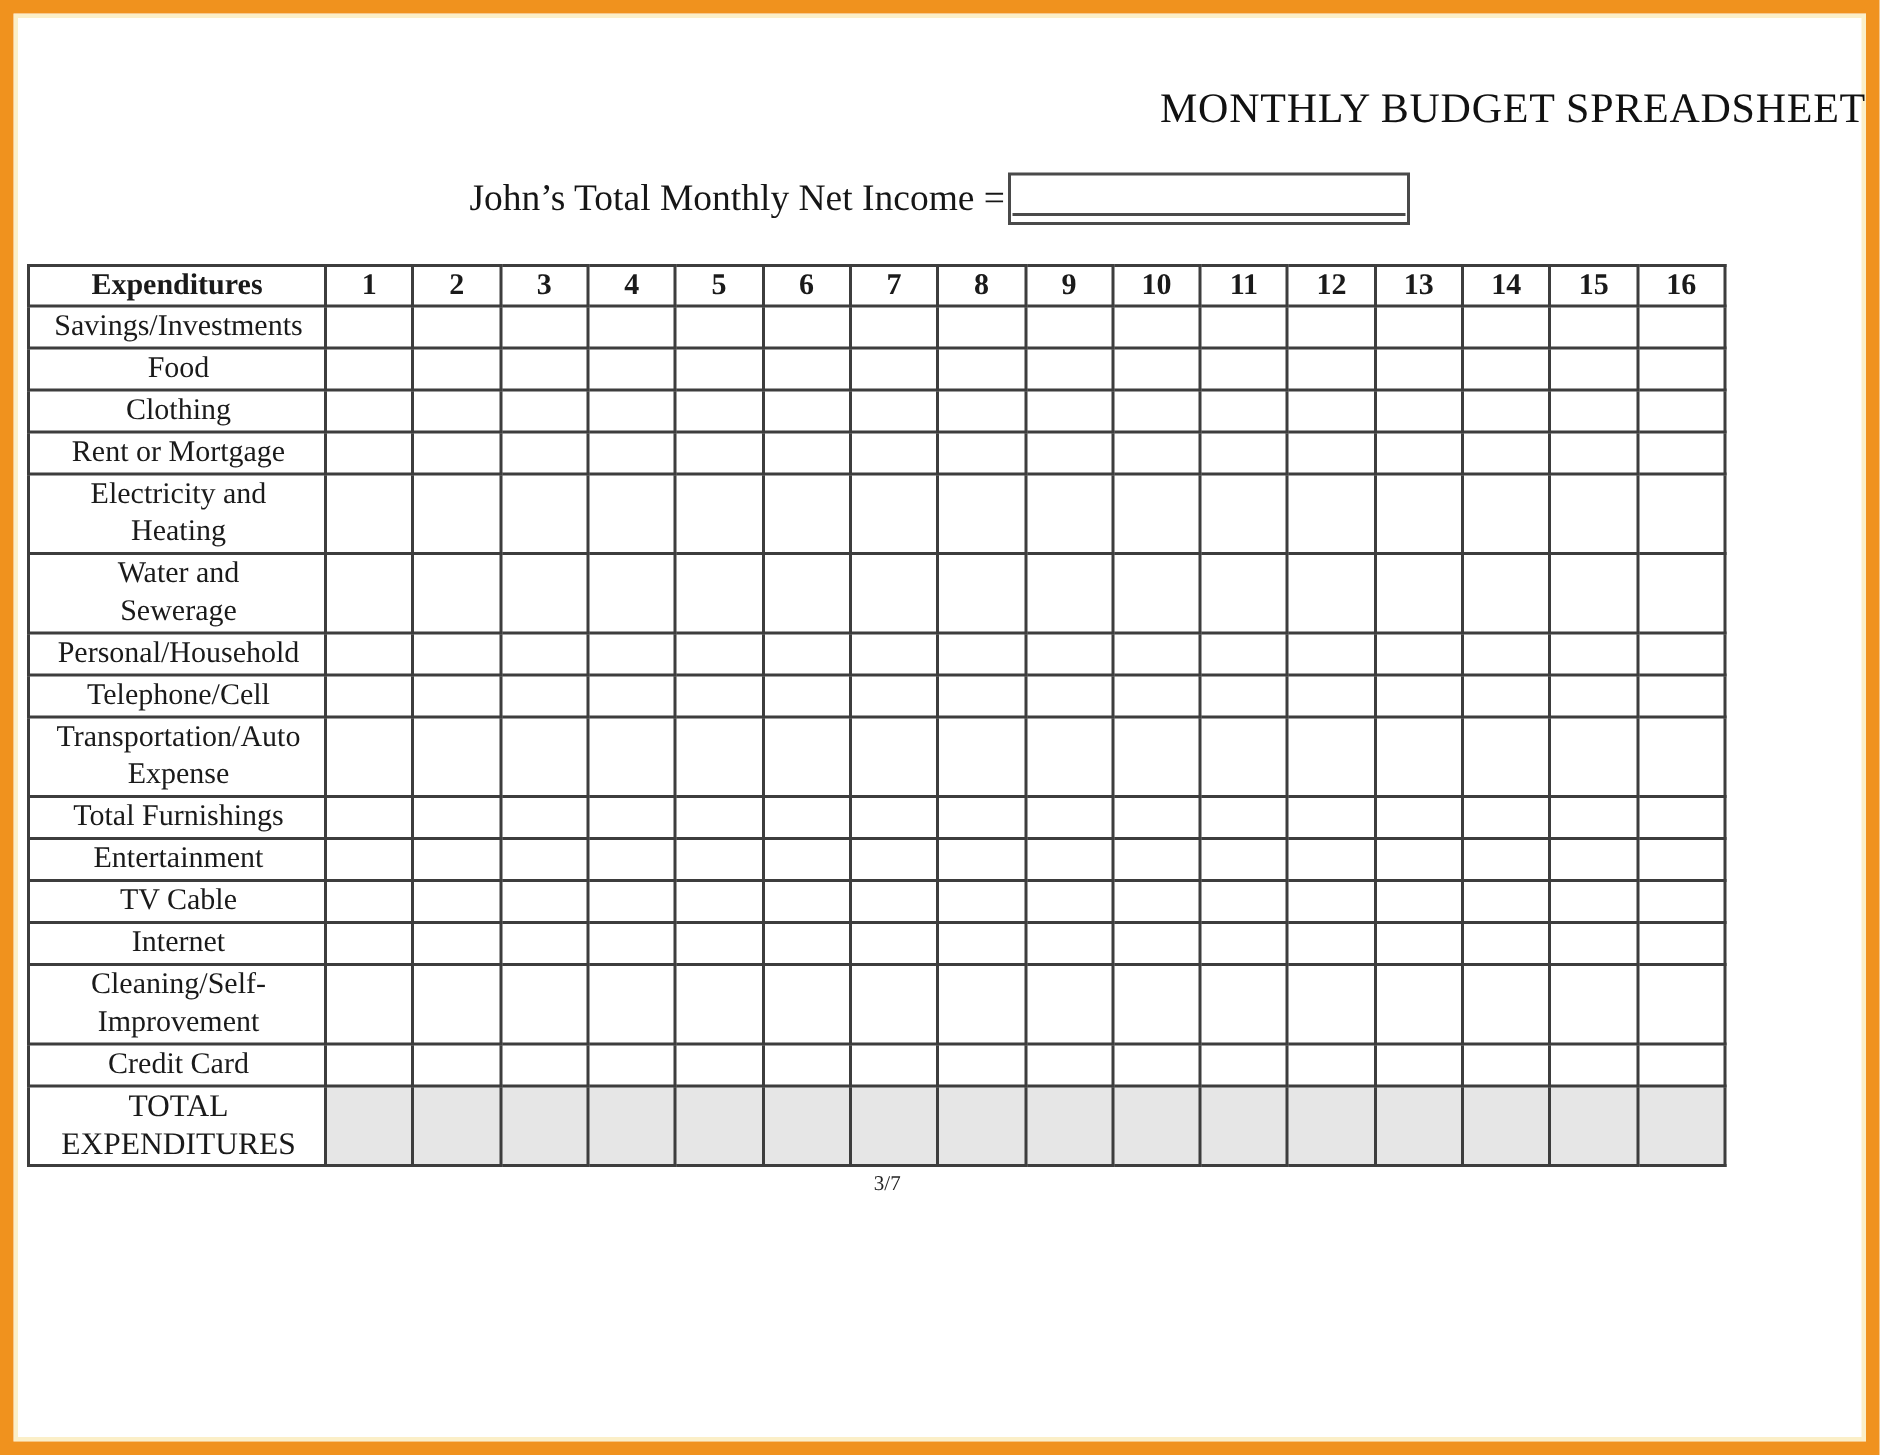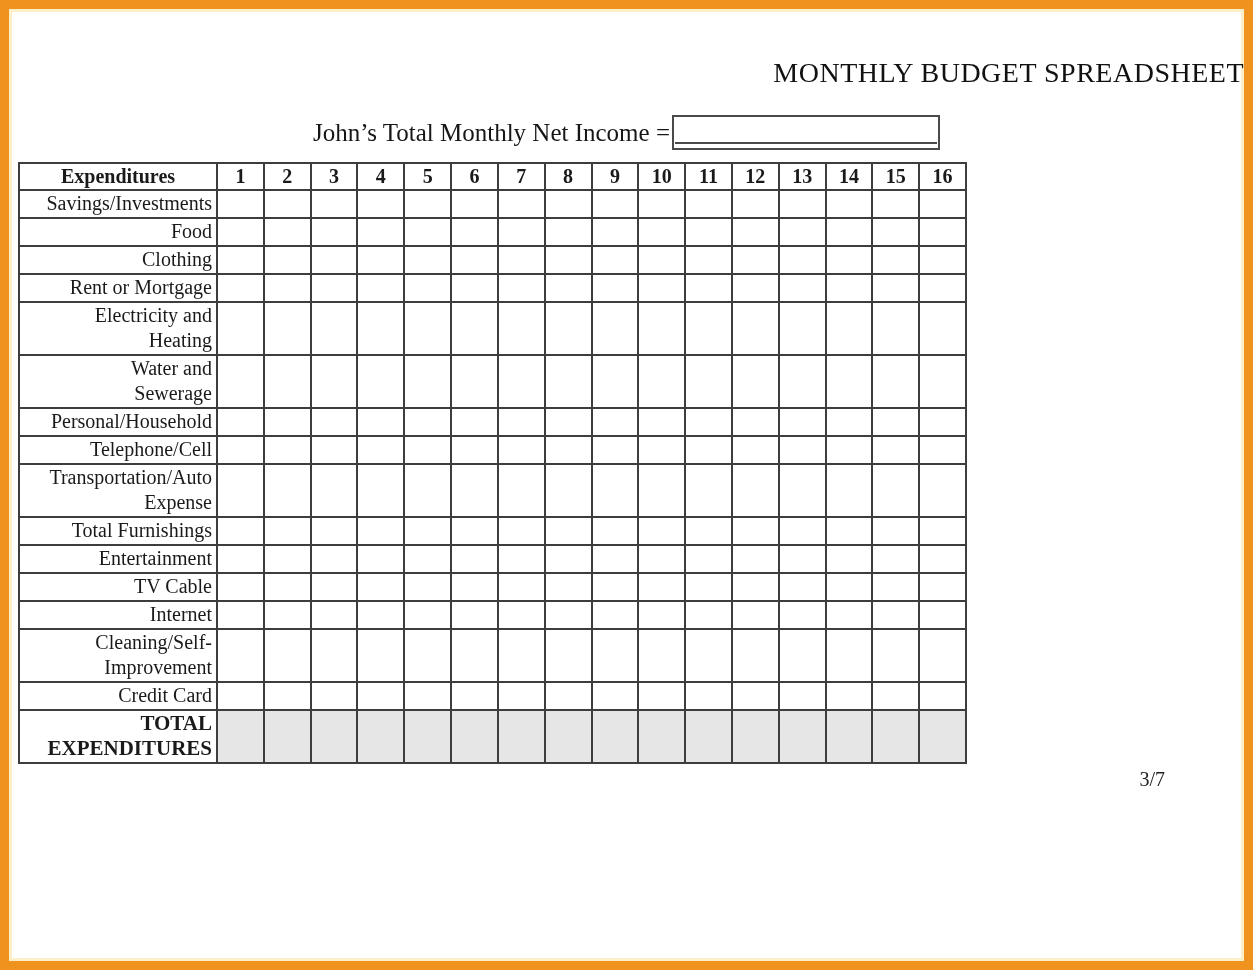--- a/index.html
+++ b/index.html
@@ -40,48 +40,48 @@
     height: 35px;
     border: 2px solid #4a4a4a;
     background: #fff;
   }
   .income-box .inner-line {
     position: absolute;
     left: 1px; right: 1px; bottom: 4px;
     border-top: 2px solid #4a4a4a;
   }
   table.budget {
-    margin-top: 12px;
+    margin-top: 26px;
     margin-left: 9px;
-    width: 949px;
+    width: 1133px;
     border-collapse: collapse;
     table-layout: fixed;
     border: 2px solid #3d3d3d;
   }
   table.budget th, table.budget td {
     border: 2px solid #3d3d3d;
     font-size: 20px;
     line-height: 25px;
     vertical-align: middle;
   }
   table.budget th { font-weight: bold; text-align: center; height: 27px; padding: 0 2px; }
   th.label-col { width: 198px; }
   td.label-col {
     padding: 0 4px 1px 6px;
     white-space: pre-line;
-    text-align: right;
+    text-align: center;
     height: 26px;
   }
   td.cell { height: 26px; }
-  tr.total-row td.label-col { font-weight: bold; font-size: 21px; line-height: 25px; }
+  tr.total-row td.label-col { font-weight: normal; font-size: 21px; line-height: 25px; }
   .page-number {
     margin-left: 9px;
     width: 1147px;
-    text-align: right;
-    font-size: 20px;
+    text-align: center;
+    font-size: 14px;
     margin-top: 4px;
     color: #222;
   }
 </style>
 </head>
 <body style="border-color: rgb(240, 146, 30);">
 
 <div class="page-inner">
 
   <h1 class="doc-title">MONTHLY BUDGET SPREADSHEET</h1>

